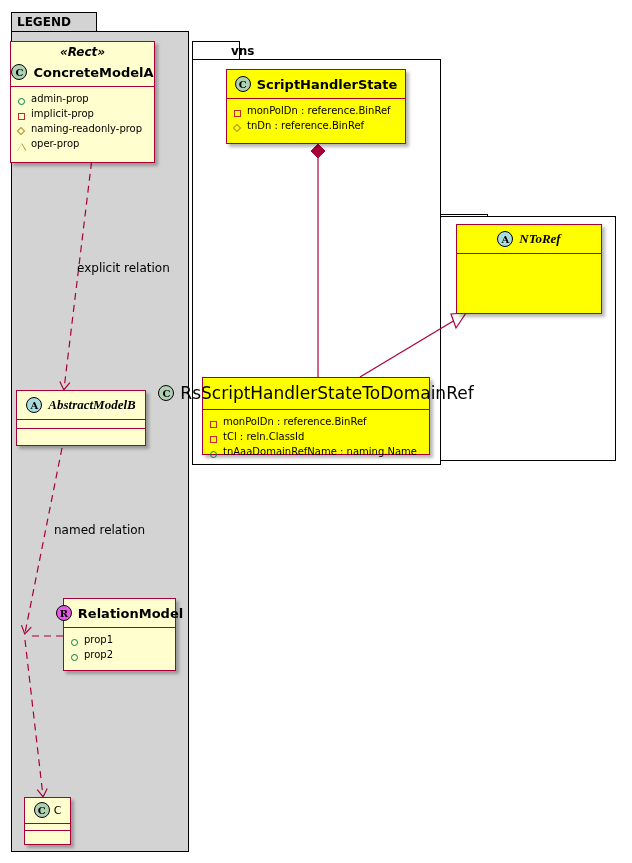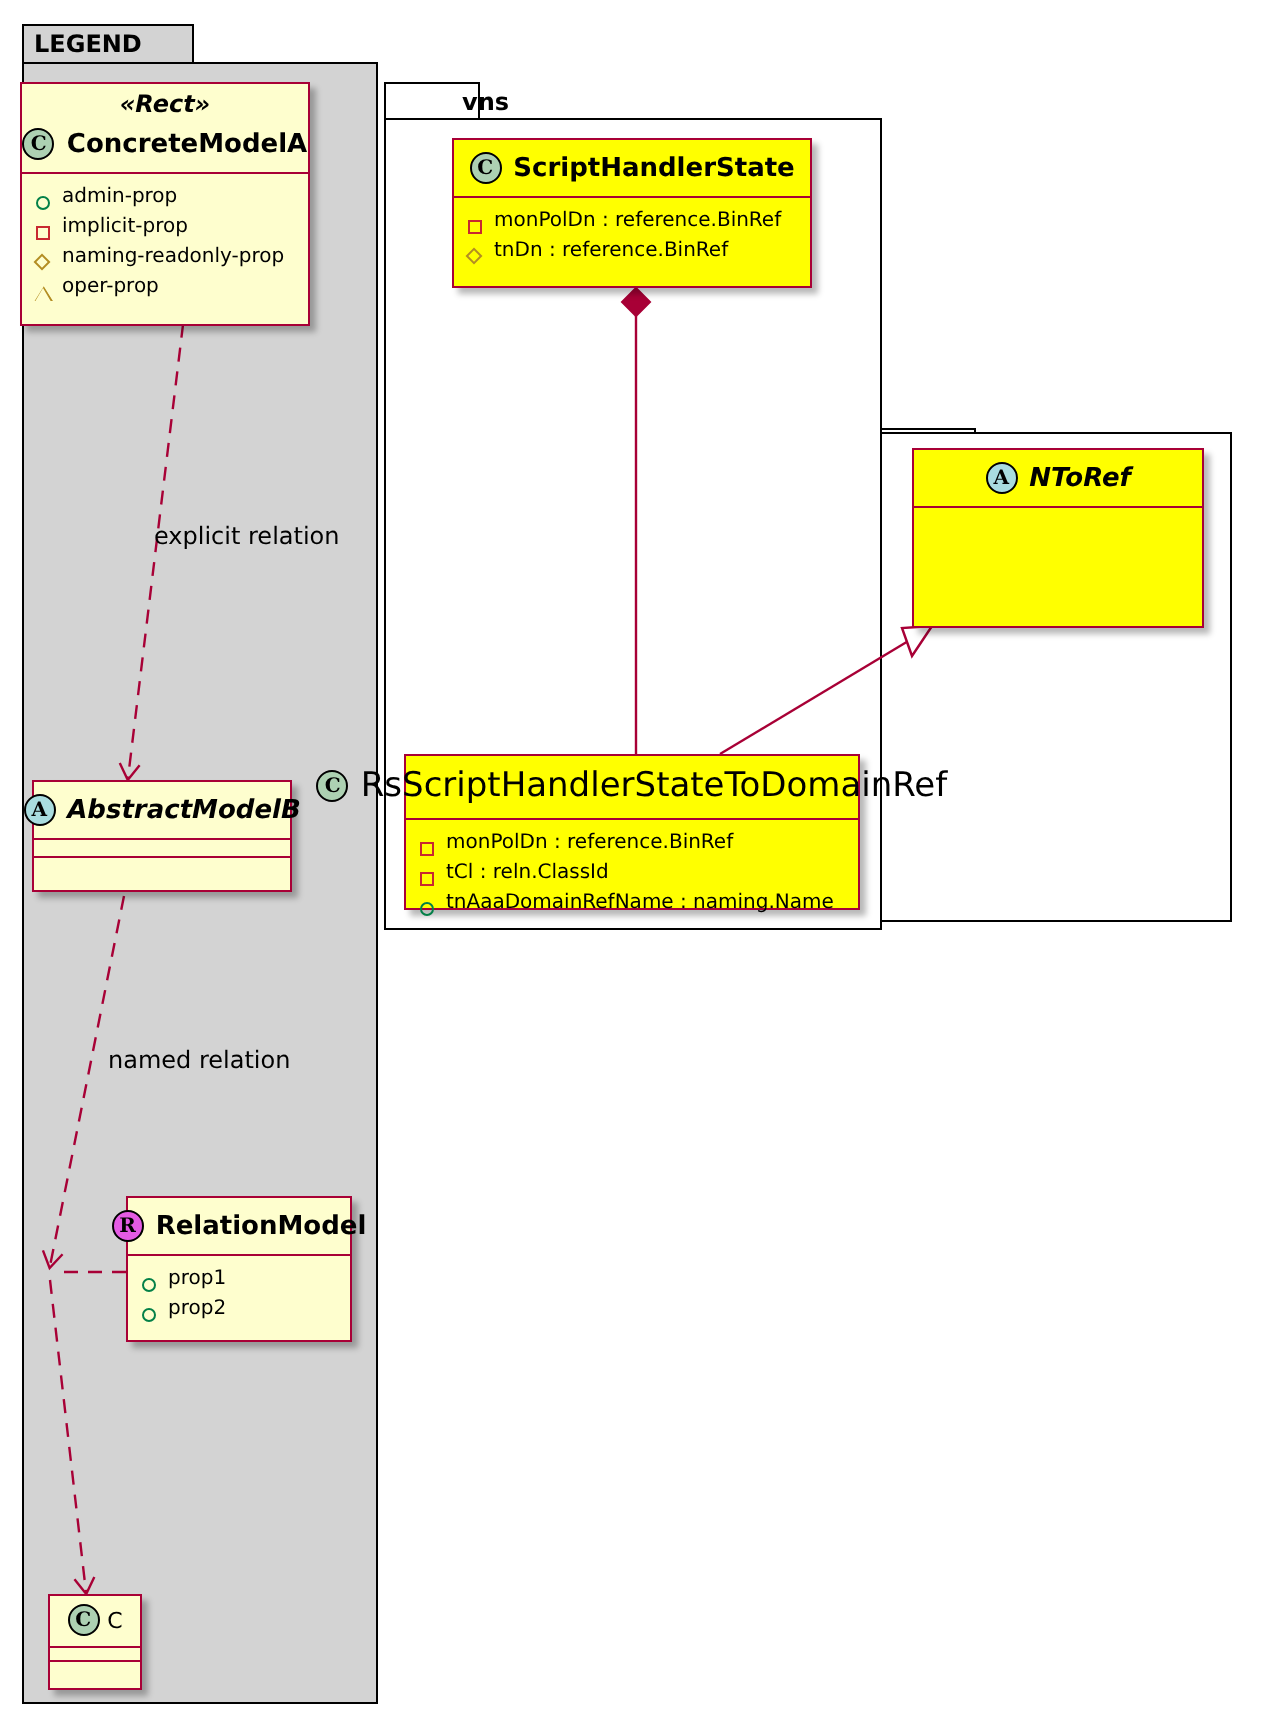--- a/index.html
+++ b/index.html
@@ -87,20 +87,21 @@
     padding: 5px 8px 6px 8px;
   }
   .cls .title {
     font-size: 13px;
     font-weight: bold;
     color: #000000;
     white-space: nowrap;
   }
   .cls .title.ital {
     font-style: italic;
+    font-family: Liberation Serif, serif;
   }
   .cls .sep {
     border-top: 1px solid #a80036;
     height: 0;
   }
   .cls .attrs {
     padding: 4px 6px 5px 6px;
   }
   .cls .attrs.empty {
     height: 8px;

